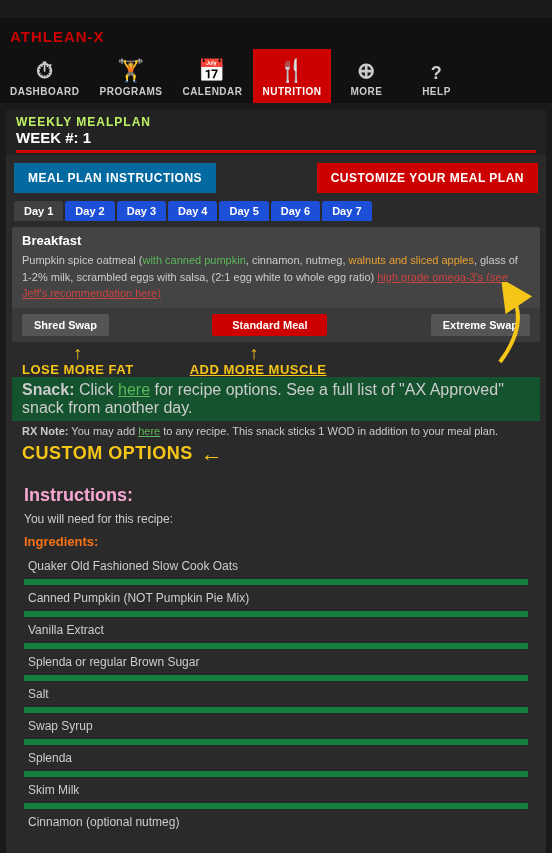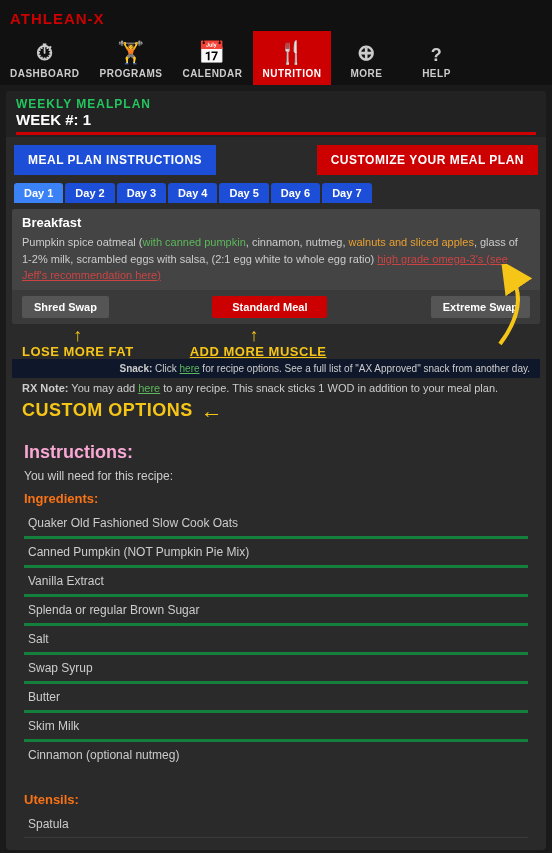--- a/index.html
+++ b/index.html
@@ -9,20 +9,21 @@
       background: #1a1a1a;
       font-family: Arial, sans-serif;
       font-size: 13px;
       color: #fff;
     }
 
     
     .top-bar {
       background: #111;
       padding: 6px 0 0 0;
+      margin-top: 18px;
     }
     .brand {
       color: #fff;
       font-weight: bold;
       font-size: 15px;
       letter-spacing: 1px;
       padding: 4px 10px 4px 10px;
     }
     .brand span { color: #cc0000; }
     .nav-tabs {
@@ -66,21 +67,21 @@
       margin: 6px;
       border-radius: 4px;
       overflow: hidden;
     }
 
     .weekly-header {
       background: #222;
       padding: 6px 10px 2px 10px;
     }
     .weekly-title {
-      color: #22c55e;
+      color: #bef264;
       font-weight: bold;
       font-size: 12px;
       letter-spacing: 1px;
     }
     .week-num {
       color: #fff;
       font-size: 15px;
       font-weight: bold;
     }
     .red-bar {
@@ -90,21 +91,21 @@
     }
 
     .action-buttons {
       display: flex;
       justify-content: space-between;
       align-items: center;
       padding: 8px 8px;
       background: #2a2a2a;
     }
     .btn-meal-plan {
-      background: #1d4ed8;
+      background: #0369a1;
       color: #fff;
       font-weight: bold;
       font-size: 12px;
       padding: 8px 14px;
       border: none;
       cursor: pointer;
       letter-spacing: 0.5px;
       text-transform: uppercase;
     }
     .btn-customize {
@@ -129,21 +130,21 @@
     .day-tab {
       background: #1d4ed8;
       color: #fff;
       padding: 4px 10px;
       font-size: 11px;
       font-weight: bold;
       cursor: pointer;
       border-radius: 3px 3px 0 0;
     }
     .day-tab.active {
-      background: #3b82f6;
+      background: #404040;
       color: #fff;
     }
 
     
     .meal-card {
       background: #3a3a3a;
       margin: 6px 6px 0 6px;
       border-radius: 3px;
       overflow: hidden;
     }
@@ -199,26 +200,25 @@
       font-size: 11px;
       padding: 5px 12px;
       border: none;
       cursor: pointer;
       border-radius: 2px;
       font-weight: bold;
     }
 
     
     .snack-row {
-      background: #0f172a;
+      background: #14532d;
       margin: 0 6px;
       padding: 4px 10px 4px 10px;
-      font-size: 10px;
-      color: #ccc;
-      text-align: right;
+      font-size: 16px;
+      color: #ccc;
     }
     .snack-title { font-weight: bold; color: #ccc; }
     .snack-link { color: #5cb85c; text-decoration: underline; }
 
     
     .rx-note {
       background: #2a2a2a;
       margin: 0 6px 4px 6px;
       padding: 4px 10px;
       font-size: 11px;
@@ -251,21 +251,21 @@
       font-size: 12px;
       margin-bottom: 6px;
     }
     .section-label {
       color: #f97316;
       font-weight: bold;
       font-size: 13px;
       margin: 8px 0 4px 0;
     }
     .ingredient-row {
-      border-bottom: 3px solid #15803d;
+      border-bottom: 6px solid #15803d;
       padding: 6px 4px;
       color: #ccc;
       font-size: 12px;
     }
     .ingredient-row:last-child { border-bottom: none; }
 
     .utensils-section {
       background: #2a2a2a;
       margin: 0 6px 6px 6px;
       padding: 6px 12px;
@@ -404,21 +404,21 @@
     <div class="instructions-title">Instructions:</div>
     <div class="instructions-subtitle">You will need for this recipe:</div>
     <div class="section-label">Ingredients:</div>
     <div>
       <div class="ingredient-row">Quaker Old Fashioned Slow Cook Oats</div>
       <div class="ingredient-row">Canned Pumpkin (NOT Pumpkin Pie Mix)</div>
       <div class="ingredient-row">Vanilla Extract</div>
       <div class="ingredient-row">Splenda or regular Brown Sugar</div>
       <div class="ingredient-row">Salt</div>
       <div class="ingredient-row">Swap Syrup</div>
-      <div class="ingredient-row">Butter</div>
+      <div class="ingredient-row">Splenda</div>
       <div class="ingredient-row">Skim Milk</div>
       <div class="ingredient-row">Cinnamon (optional nutmeg)</div>
     </div>
   </div>
 
   <div class="utensils-section">
     <div class="section-label">Utensils:</div>
     <div class="utensil-row">Spatula</div>
   </div>
 

